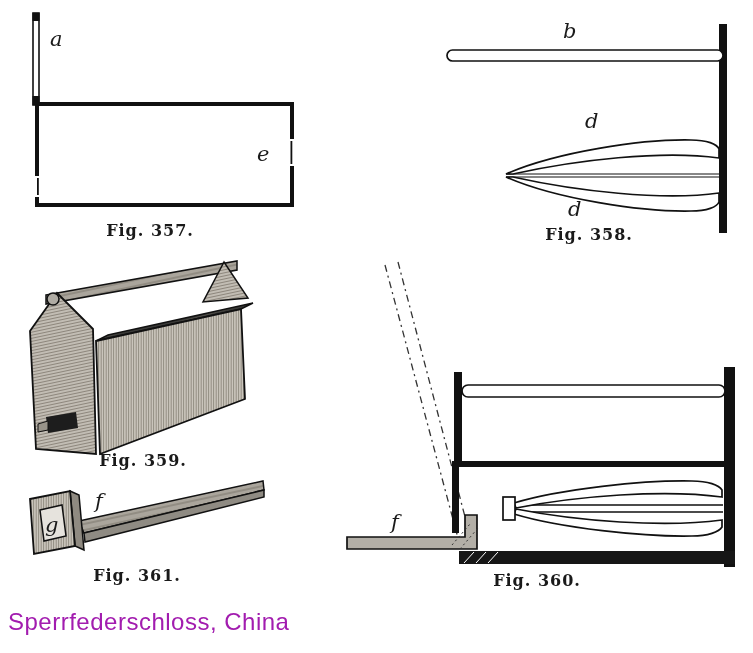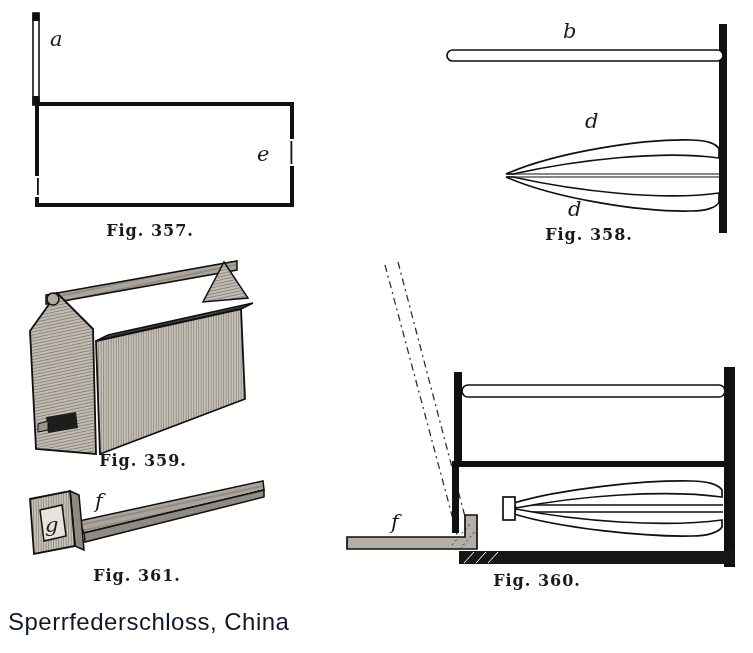--- a/index.html
+++ b/index.html
@@ -32,21 +32,21 @@
     font-size: 21px;
     fill: #1a1a1a;
   }
   .bottom-caption {
     position: absolute;
     left: 8px;
     top: 608px;
     font-family: "Liberation Sans", sans-serif;
     font-size: 24px;
     font-weight: 400;
-    color: #0f172a;
+    color: #a21caf;
     letter-spacing: 0.5px;
   }
 </style>
 </head>
 <body>
 
 <div class="page">
   <svg class="canvas" width="753" height="653" viewBox="0 0 753 653">
     <defs>
       <pattern id="grainV" width="5" height="8" patternUnits="userSpaceOnUse">

